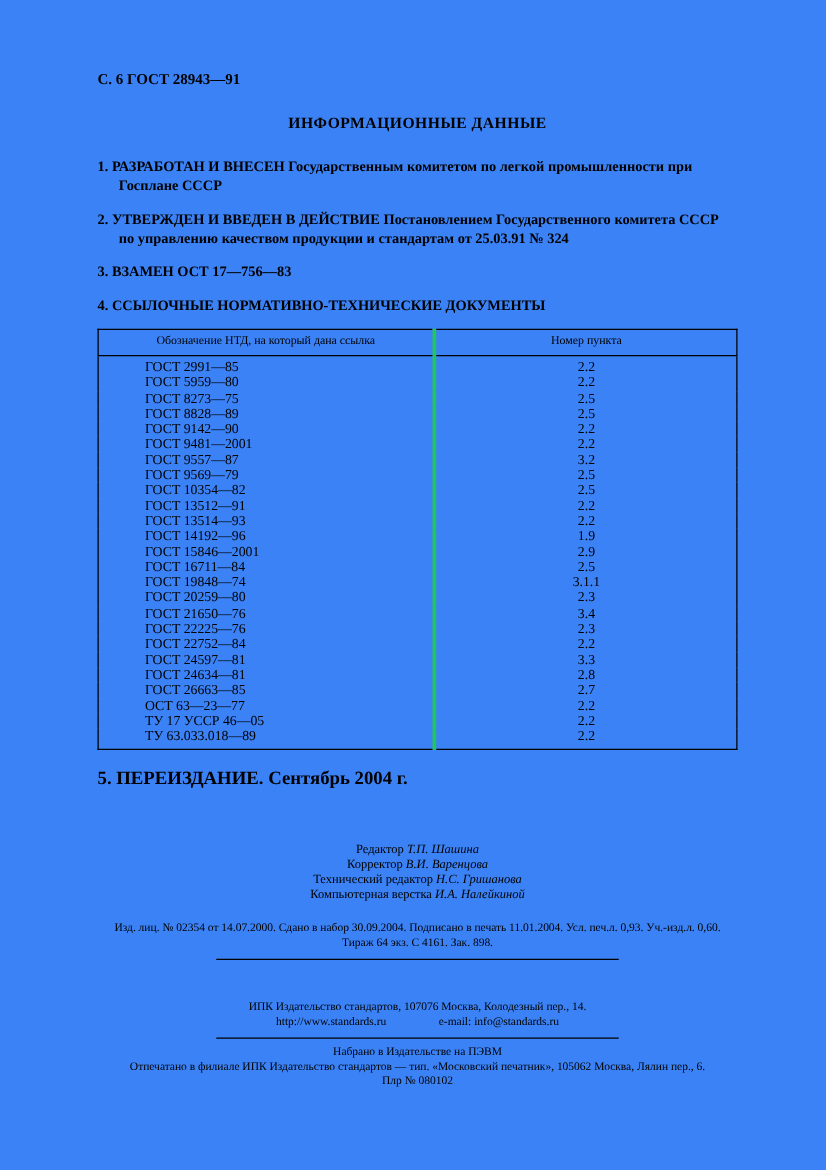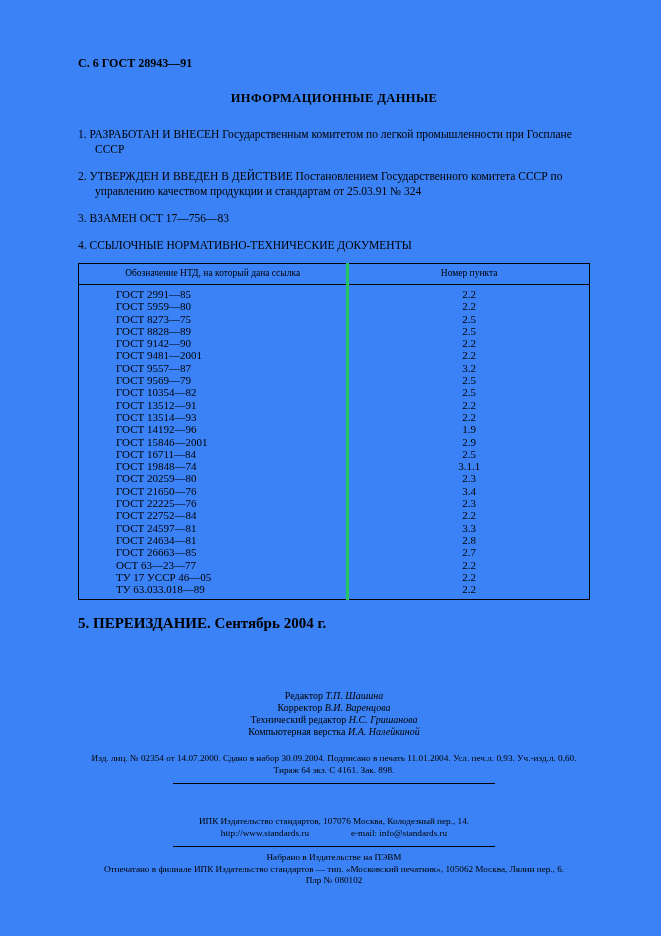--- a/index.html
+++ b/index.html
@@ -24,21 +24,21 @@
   }
   .doc-title {
     text-align: center;
     font-weight: bold;
     font-size: 12.5px;
     letter-spacing: 0.4px;
     margin-top: 20px;
   }
   .items { margin-top: 21px; }
   .item {
-    font-weight: normal;
+    font-weight: bold;
     font-size: 11.5px;
     line-height: 15px;
     margin-bottom: 12px;
     padding-left: 17px;
     text-indent: -17px;
   }
   .item:last-child { margin-bottom: 10px; }
 
   table.ntd {
     width: 100%;
@@ -71,21 +71,21 @@
 
   .reissue {
     font-weight: bold;
     font-size: 15px;
     margin-top: 15px;
   }
 
   .footer {
     position: absolute;
     left: 78px;
-    top: 690px;
+    top: 674px;
     width: 512px;
     text-align: center;
   }
   .credits {
     font-size: 10px;
     line-height: 12px;
   }
   .credit-name { font-style: italic; }
   .imprint {
     margin-top: 14px;

